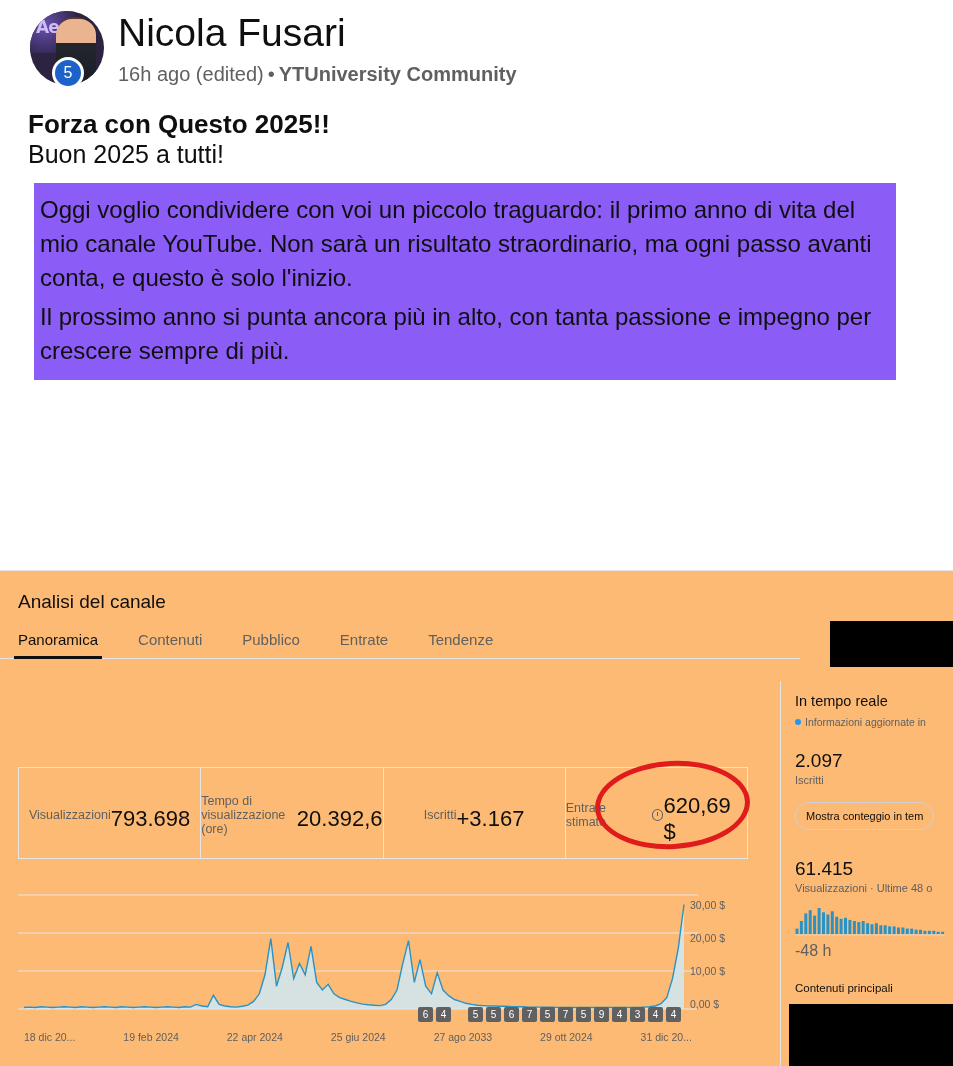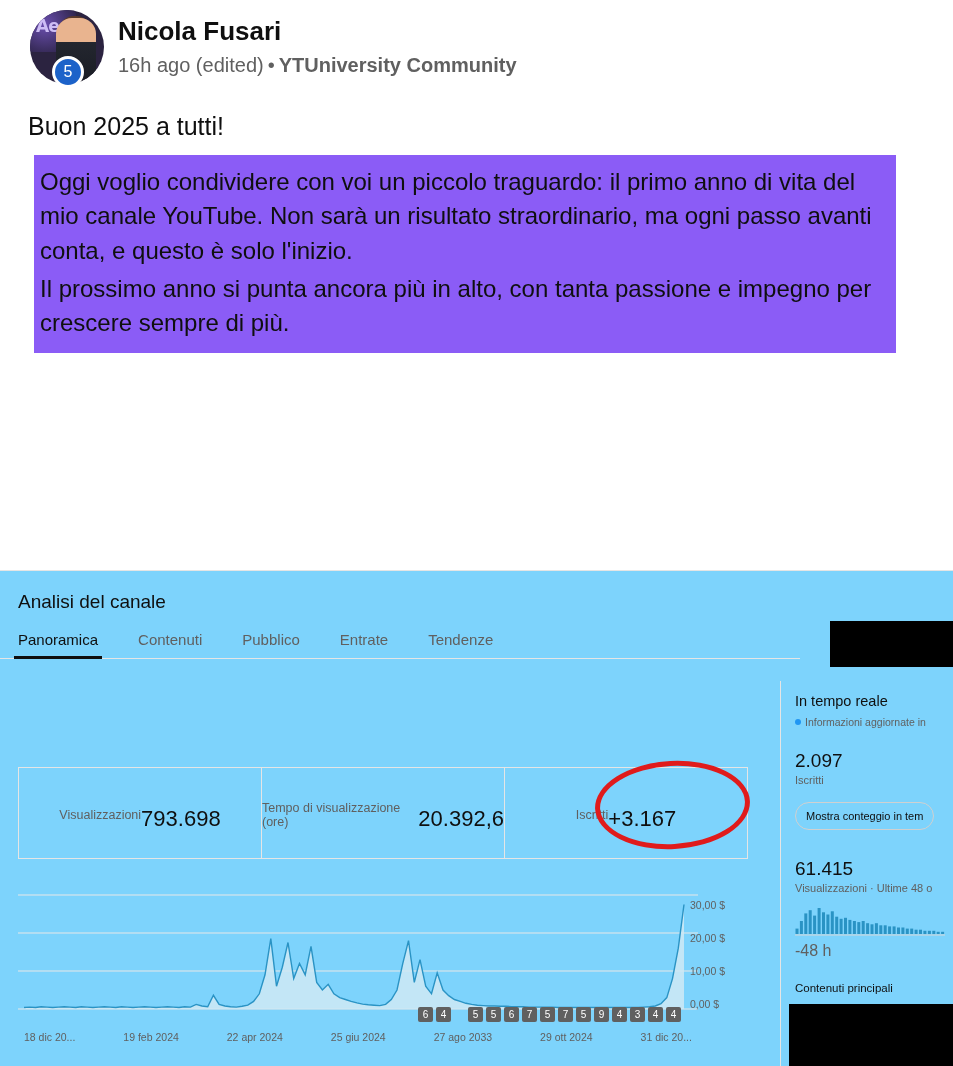--- a/index.html
+++ b/index.html
@@ -78,22 +78,22 @@
     display: flex;
     align-items: center;
     justify-content: center;
     border: 3px solid #ffffff;
   }
   .header-text {
     margin-left: 14px;
     padding-top: 2px;
   }
   .author-name {
-    font-size: 26px;
-    font-weight: 700;
+    font-size: 39px;
+    font-weight: 400;
     color: #0f0f0f;
     line-height: 1.2;
   }
   .meta-line {
     margin-top: 4px;
     font-size: 20px;
     color: #606060;
     line-height: 1.3;
   }
   .meta-line .community {
@@ -105,21 +105,20 @@
   
   .post-body { padding: 0 28px; }
   .post-title {
     font-size: 26px;
     font-weight: 700;
     margin-top: 22px;
     color: #0f0f0f;
   }
   .post-greeting {
     font-size: 25px;
-    margin-top: 28px;
     color: #0f0f0f;
   }
   .highlight-block {
     margin-top: 14px;
     margin-left: 6px;
     width: 862px;
     background: #8b5cf6;
     padding: 10px 4px 12px 6px;
     font-size: 24px;
     line-height: 1.43;
@@ -128,21 +127,21 @@
   .highlight-block p { margin: 0; }
   .highlight-block p + p { margin-top: 4px; }
 
   
   .analytics {
     position: absolute;
     left: 0;
     top: 570px;
     width: 953px;
     height: 496px;
-    background: #7dd3fc;
+    background: #fdba74;
     border-top: 1px solid #e5e5e5;
     overflow: hidden;
   }
   .analytics-title {
     font-size: 19px;
     color: #0f0f0f;
     padding: 20px 0 0 18px;
   }
   .analytics-tabs {
     display: flex;
@@ -353,20 +352,21 @@
   </div>
   <div class="header-text">
     <div class="author-name">Nicola Fusari</div>
     <div class="meta-line">
       <span>16h ago (edited)</span><span class="meta-dot">•</span><span class="community">YTUniversity Community</span>
     </div>
   </div>
 </div>
 
 <div class="post-body">
+  <div class="post-title">Forza con Questo 2025!!</div>
   <div class="post-greeting">Buon 2025 a tutti!</div>
   <div class="highlight-block">
     <p>Oggi voglio condividere con voi un piccolo traguardo: il primo anno di vita del mio canale YouTube. Non sarà un risultato straordinario, ma ogni passo avanti conta, e questo è solo l'inizio.</p>
     <p>Il prossimo anno si punta ancora più in alto, con tanta passione e impegno per crescere sempre di più.</p>
   </div>
 </div>
 
 <div class="analytics">
   <div class="analytics-title">Analisi del canale</div>
 
@@ -384,20 +384,27 @@
       <div class="metric-label">Visualizzazioni</div>
       <div class="metric-value">793.698</div>
     </div>
     <div class="metric">
       <div class="metric-label">Tempo di visualizzazione (ore)</div>
       <div class="metric-value">20.392,6</div>
     </div>
     <div class="metric">
       <div class="metric-label">Iscritti</div>
       <div class="metric-value">+3.167</div>
+    </div>
+    <div class="metric">
+      <div class="metric-label">
+        <span>Entrate stimate</span>
+        <span class="clock-ico"></span>
+      </div>
+      <div class="metric-value">620,69 $</div>
     </div>
   </div>
   <div class="circle-annotation"></div>
 
   <div class="chart-area">
     <svg class="chart-svg" width="680" height="150" viewBox="0 0 680 150">
       <g id="gridlines">
           <line x1="0" x2="680" y1="14" y2="14" stroke="#e8e8e8" stroke-width="1"></line>
           <line x1="0" x2="680" y1="52" y2="52" stroke="#e8e8e8" stroke-width="1"></line>
           <line x1="0" x2="680" y1="90" y2="90" stroke="#e8e8e8" stroke-width="1"></line>

